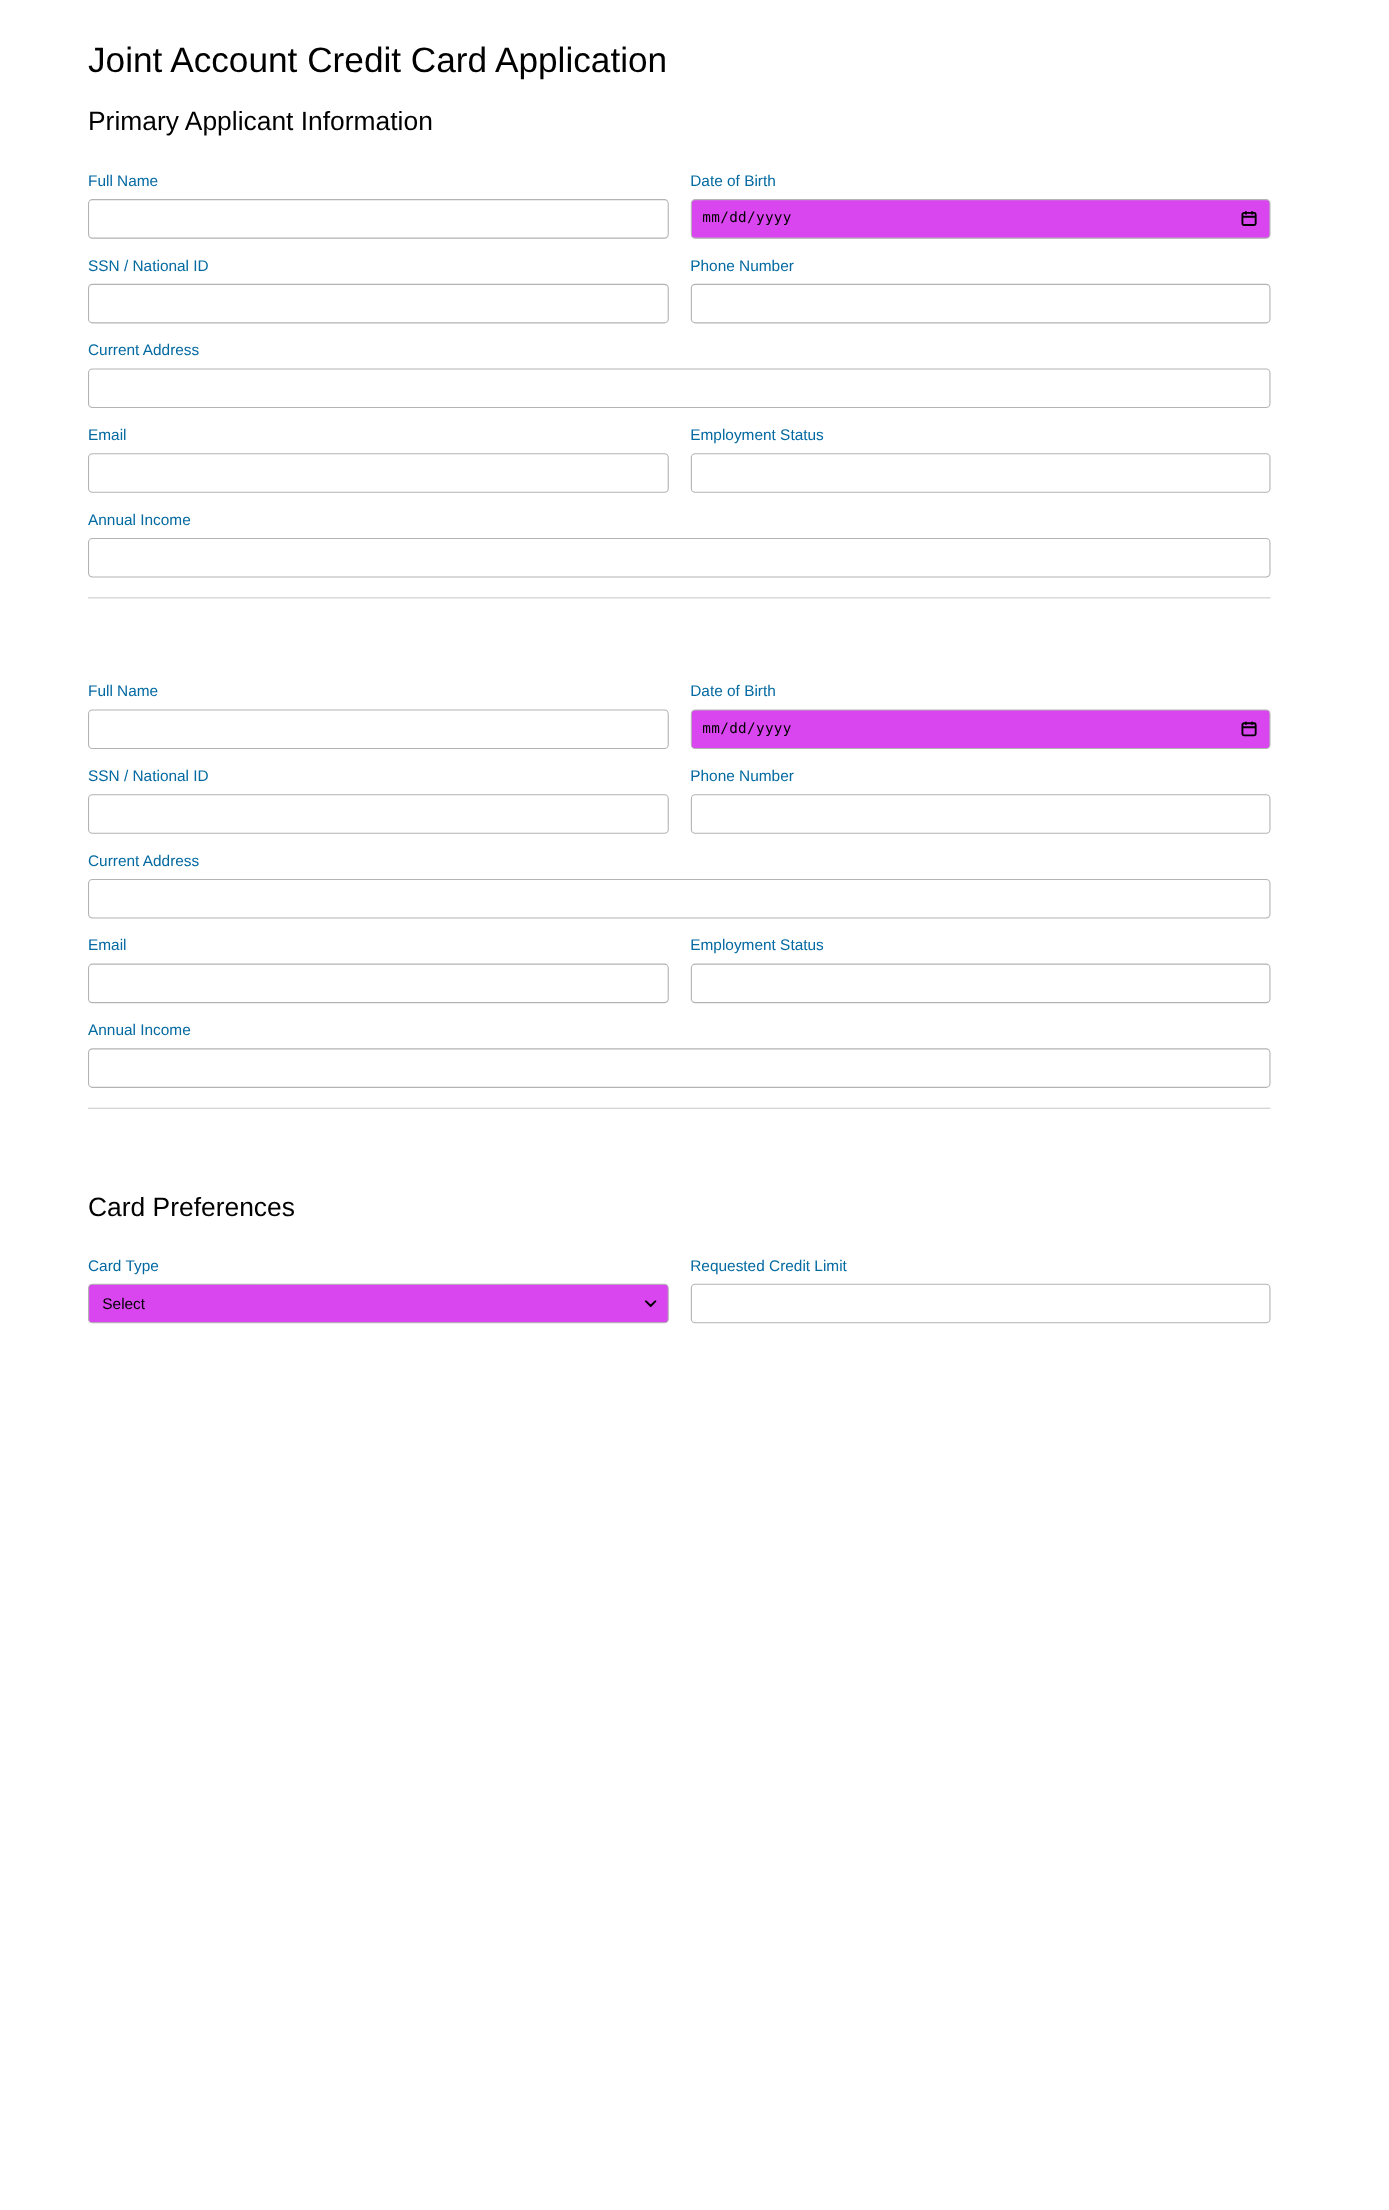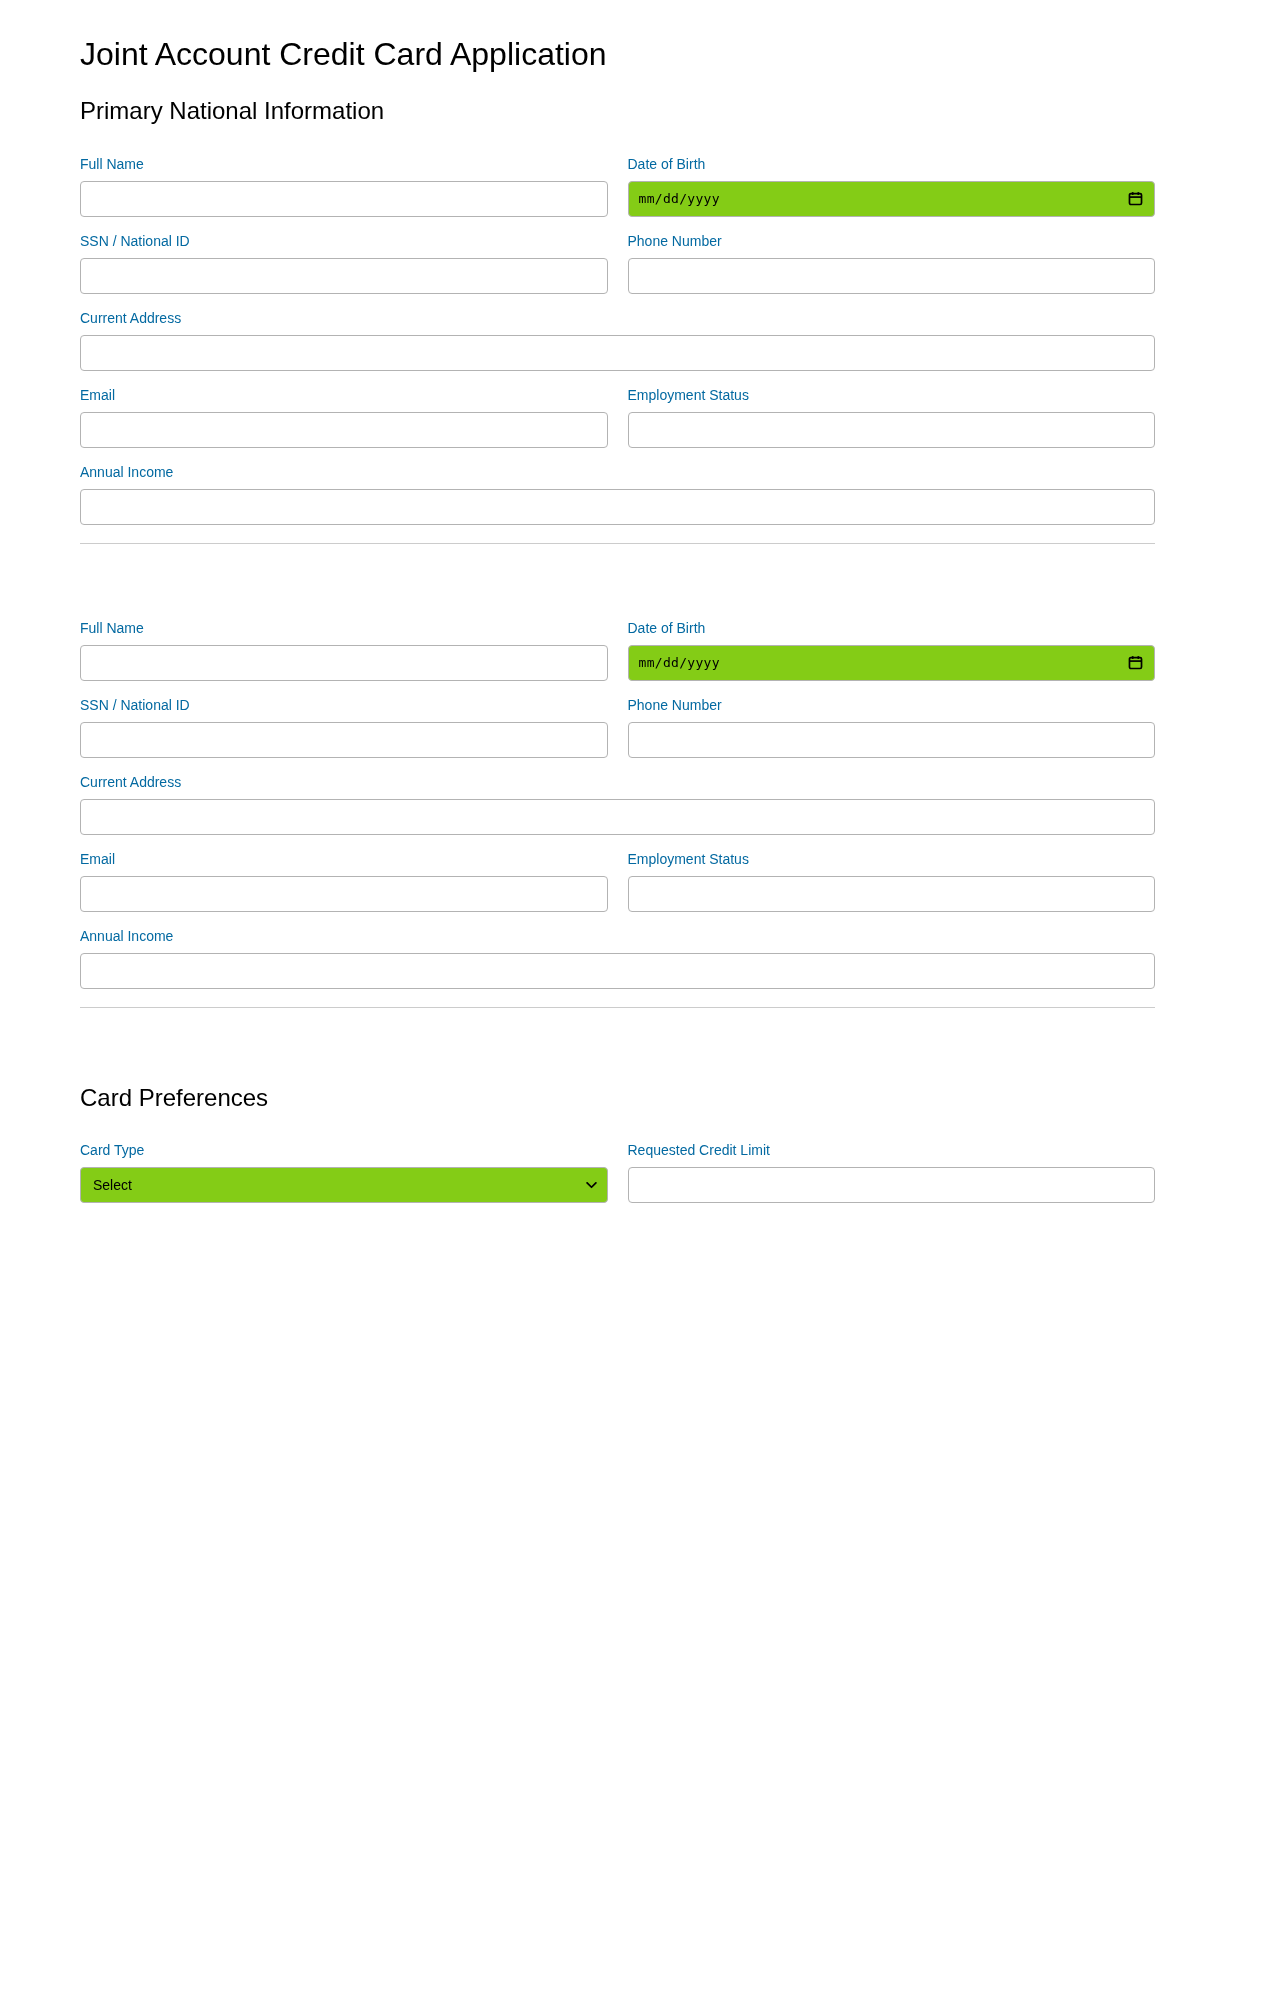--- a/index.html
+++ b/index.html
@@ -51,21 +51,21 @@
     padding: 0 10px;
     font-family: "Liberation Sans", sans-serif;
     font-size: 14px;
     color: #000;
   }
   .fake-input {
     width: 100%;
     height: 36px;
     border: 1px solid #b3b3b3;
     border-radius: 4px;
-    background: #84cc16;
+    background: #d946ef;
     padding: 0 10px;
     display: flex;
     align-items: center;
     justify-content: space-between;
     cursor: default;
   }
   .date-text {
     font-family: "DejaVu Sans Mono", monospace;
     font-size: 13px;
     letter-spacing: 0.3px;
@@ -89,21 +89,21 @@
   }
 </style>
 </head>
 <body>
 
 <div class="page">
 
   <h1 class="page-title">Joint Account Credit Card Application</h1>
 
   <section>
-    <h2 class="section-heading">Primary National Information</h2>
+    <h2 class="section-heading">Primary Applicant Information</h2>
 
     <div class="row">
       <div class="field">
         <label>Full Name</label>
         <input type="text" class="text-input" value="" style="">
       </div>
       <div class="field">
         <label>Date of Birth</label>
         <div class="fake-input">
           <span class="date-text">mm/dd/yyyy</span>

